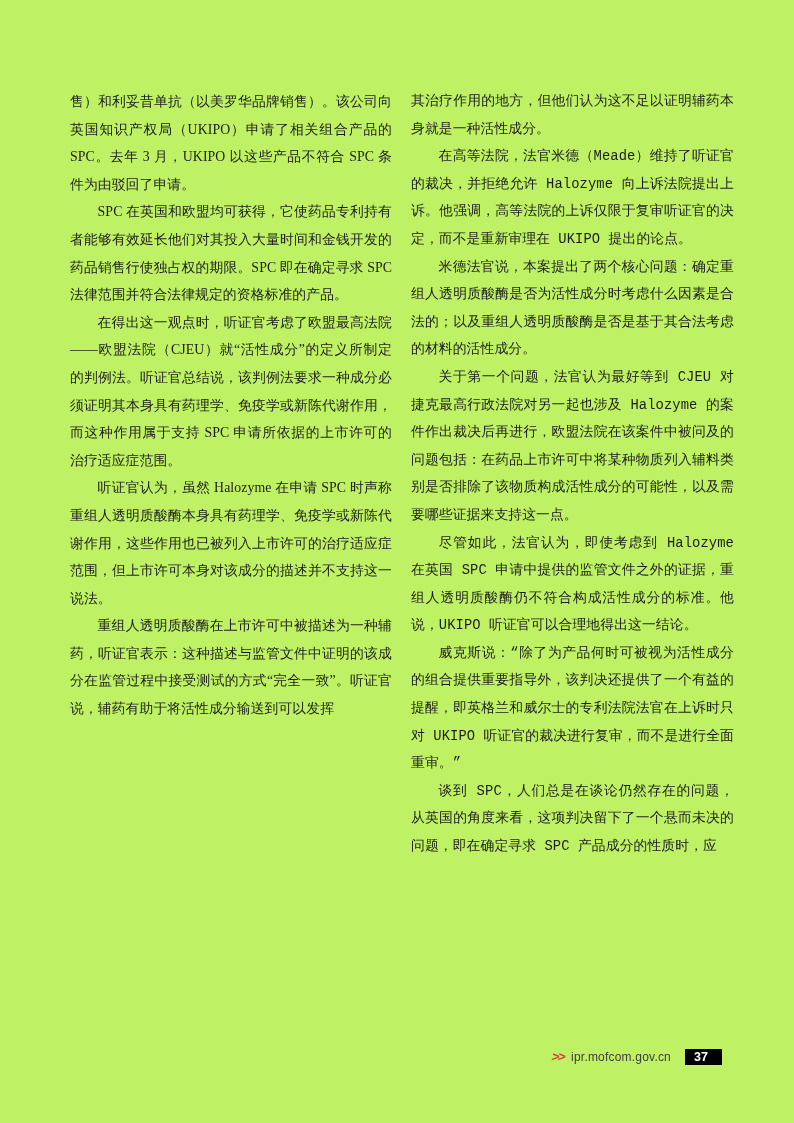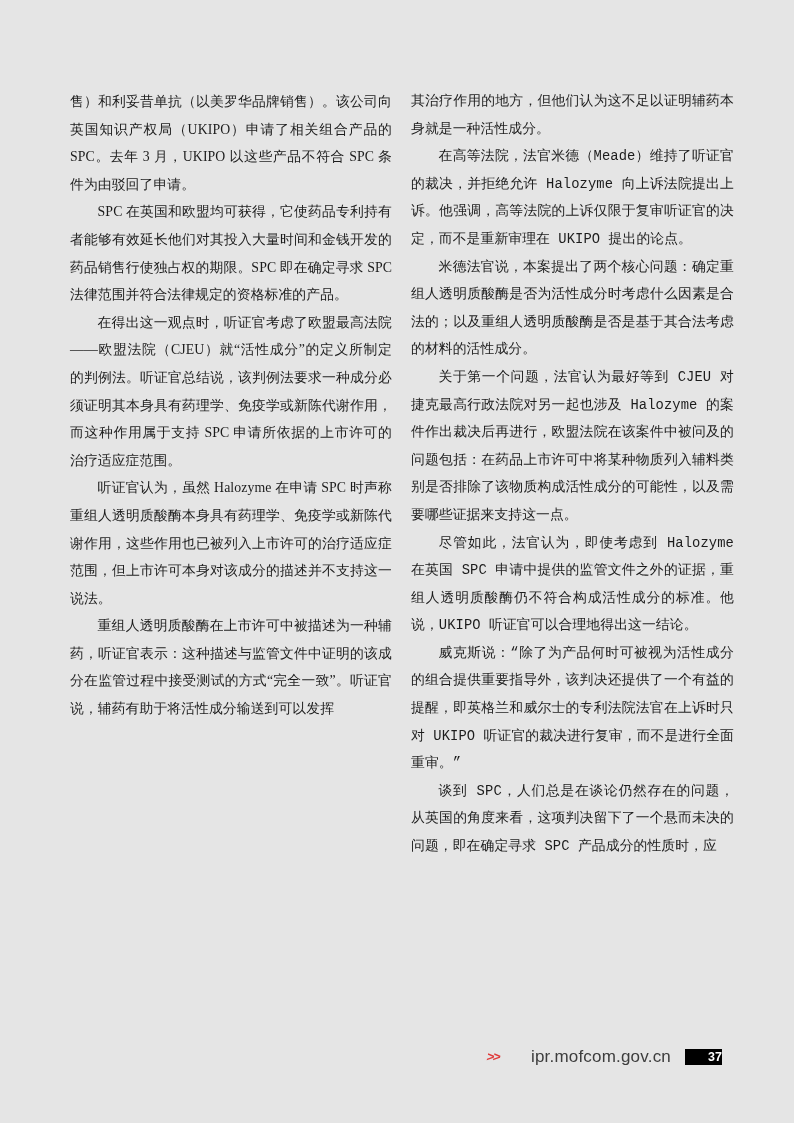--- a/index.html
+++ b/index.html
@@ -4,21 +4,21 @@
 <style>
   html, body {
     margin: 0;
     padding: 0;
     background: #ffffff;
   }
   .page {
     position: relative;
     width: 794px;
     height: 1123px;
-    background: #e5e5e5;
+    background: #bef264;
     overflow: hidden;
     font-family: "Liberation Serif", "DejaVu Serif", serif;
     color: #1c1c1c;
   }
   .col {
     position: absolute;
     top: 88px;
     font-size: 13.8px;
     line-height: 27.6px;
     text-align: justify;
@@ -42,37 +42,36 @@
   .chevrons {
     color: #e03a3a;
     font-weight: bold;
     font-size: 13px;
     letter-spacing: -1.5px;
     transform: skewX(-12deg);
     display: inline-block;
     margin-right: 7px;
   }
   .url {
-    font-size: 17px;
+    font-size: 12px;
     color: #3d3d3d;
     letter-spacing: 0.2px;
     margin-right: 14px;
-    margin-left: 25px;
   }
   .page-num {
     display: inline-block;
     background: #000000;
     color: #ffffff;
     font-weight: bold;
     font-size: 12.5px;
     width: 37px;
     height: 16px;
     line-height: 16px;
     text-align: right;
-    padding-right: 0;
+    padding-right: 14px;
     box-sizing: border-box;
   }
 </style>
 </head>
 <body>
 
 <div class="page">
 
   <div class="col col-left">
     <p class="para">售）和利妥昔单抗（以美罗华品牌销售）。该公司向英国知识产权局（UKIPO）申请了相关组合产品的 SPC。去年 3 月，UKIPO 以这些产品不符合 SPC 条件为由驳回了申请。</p>

